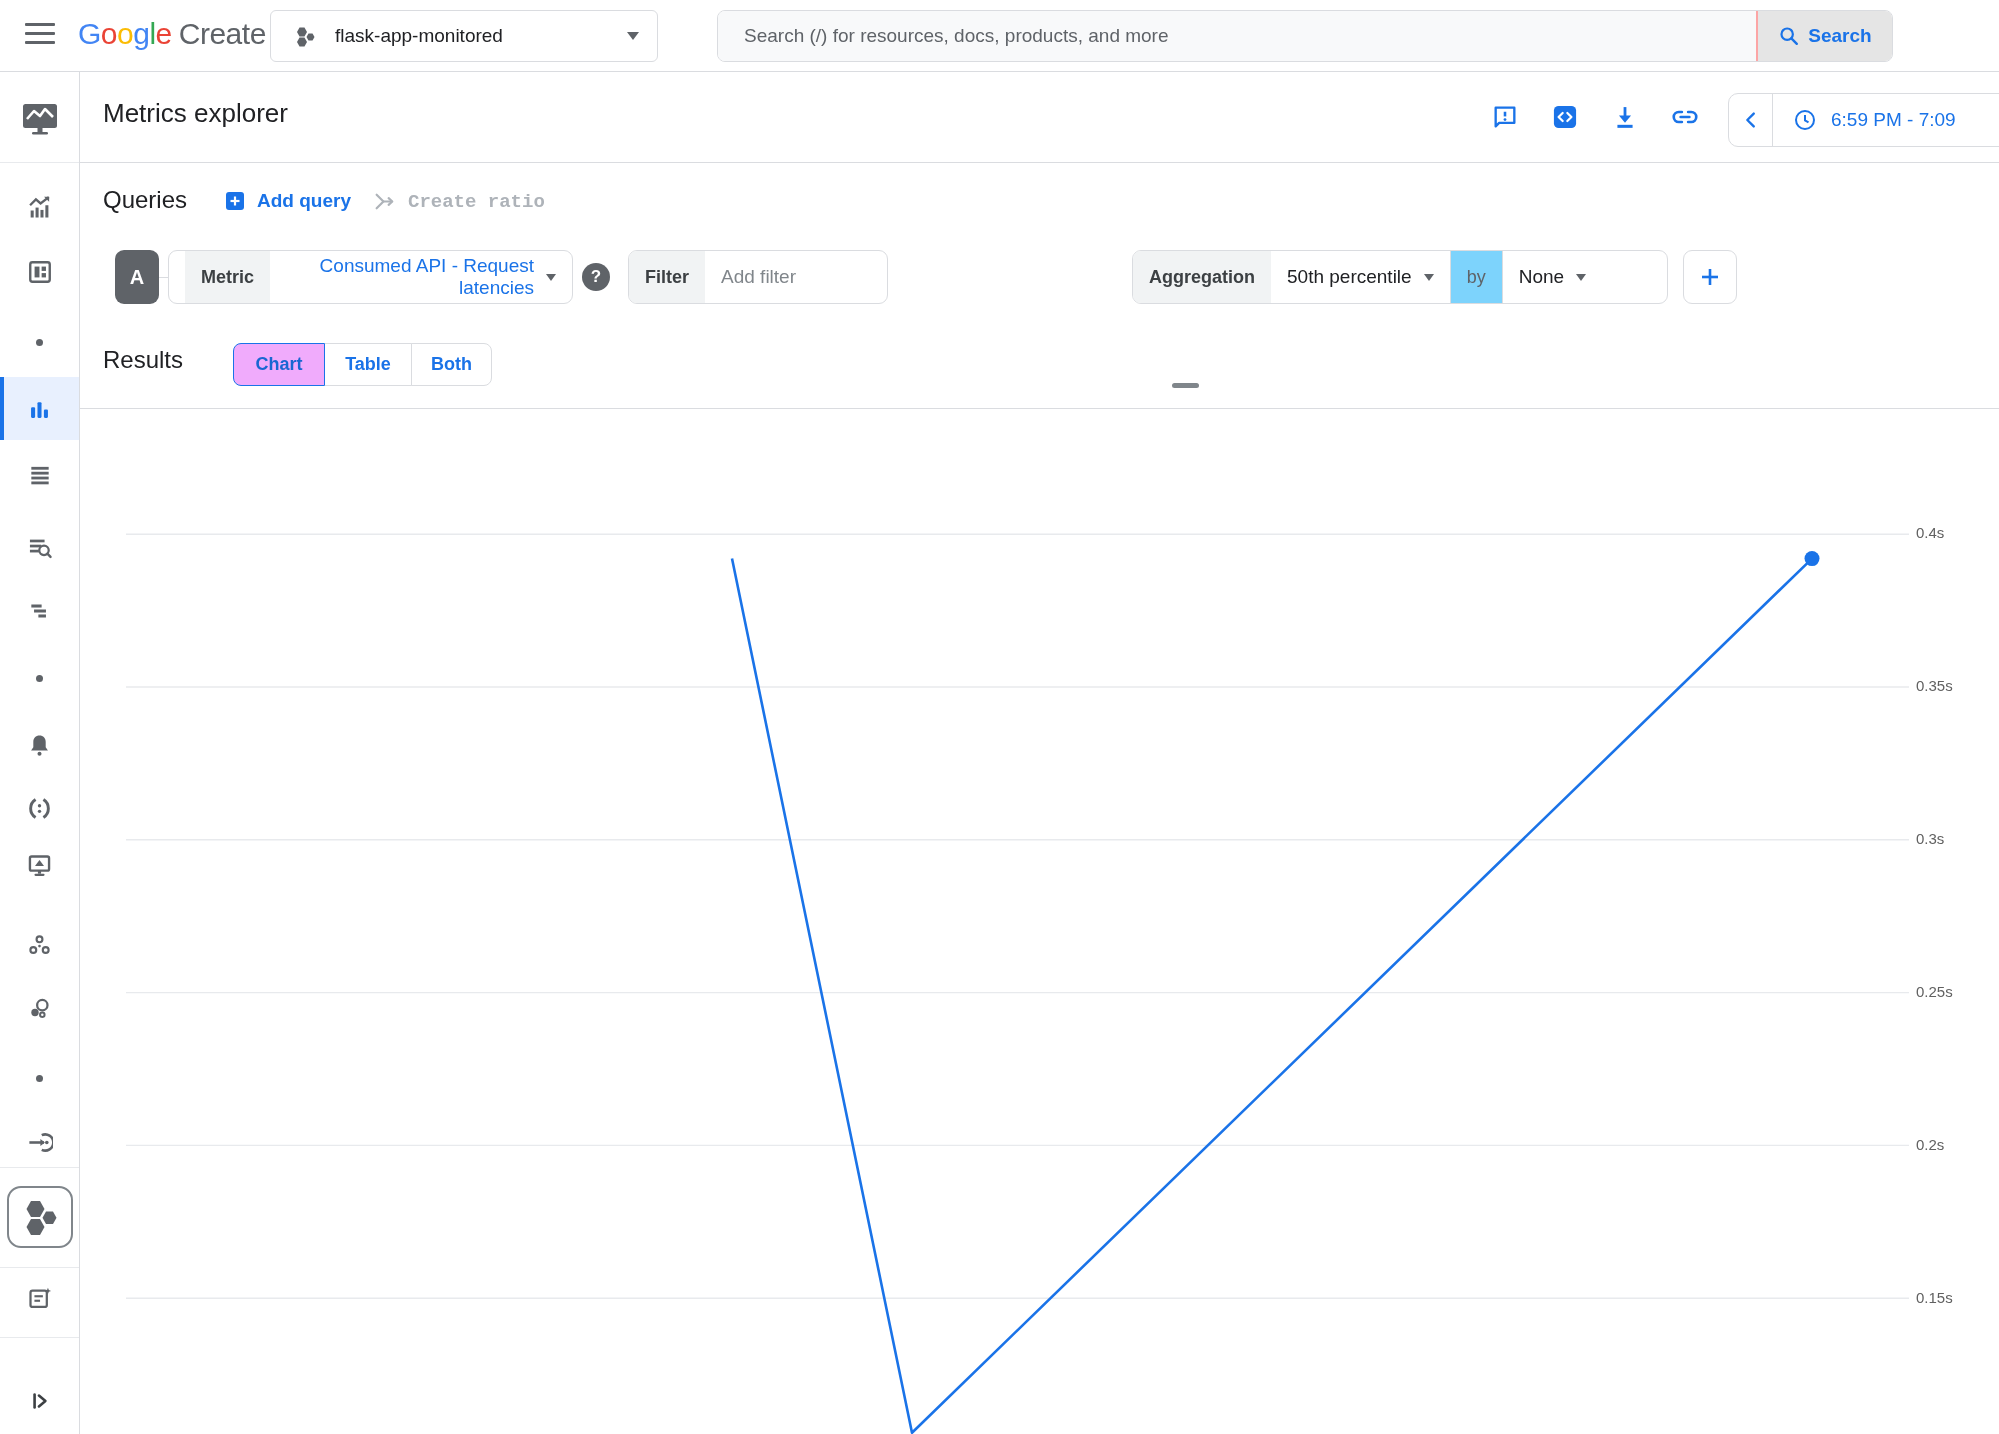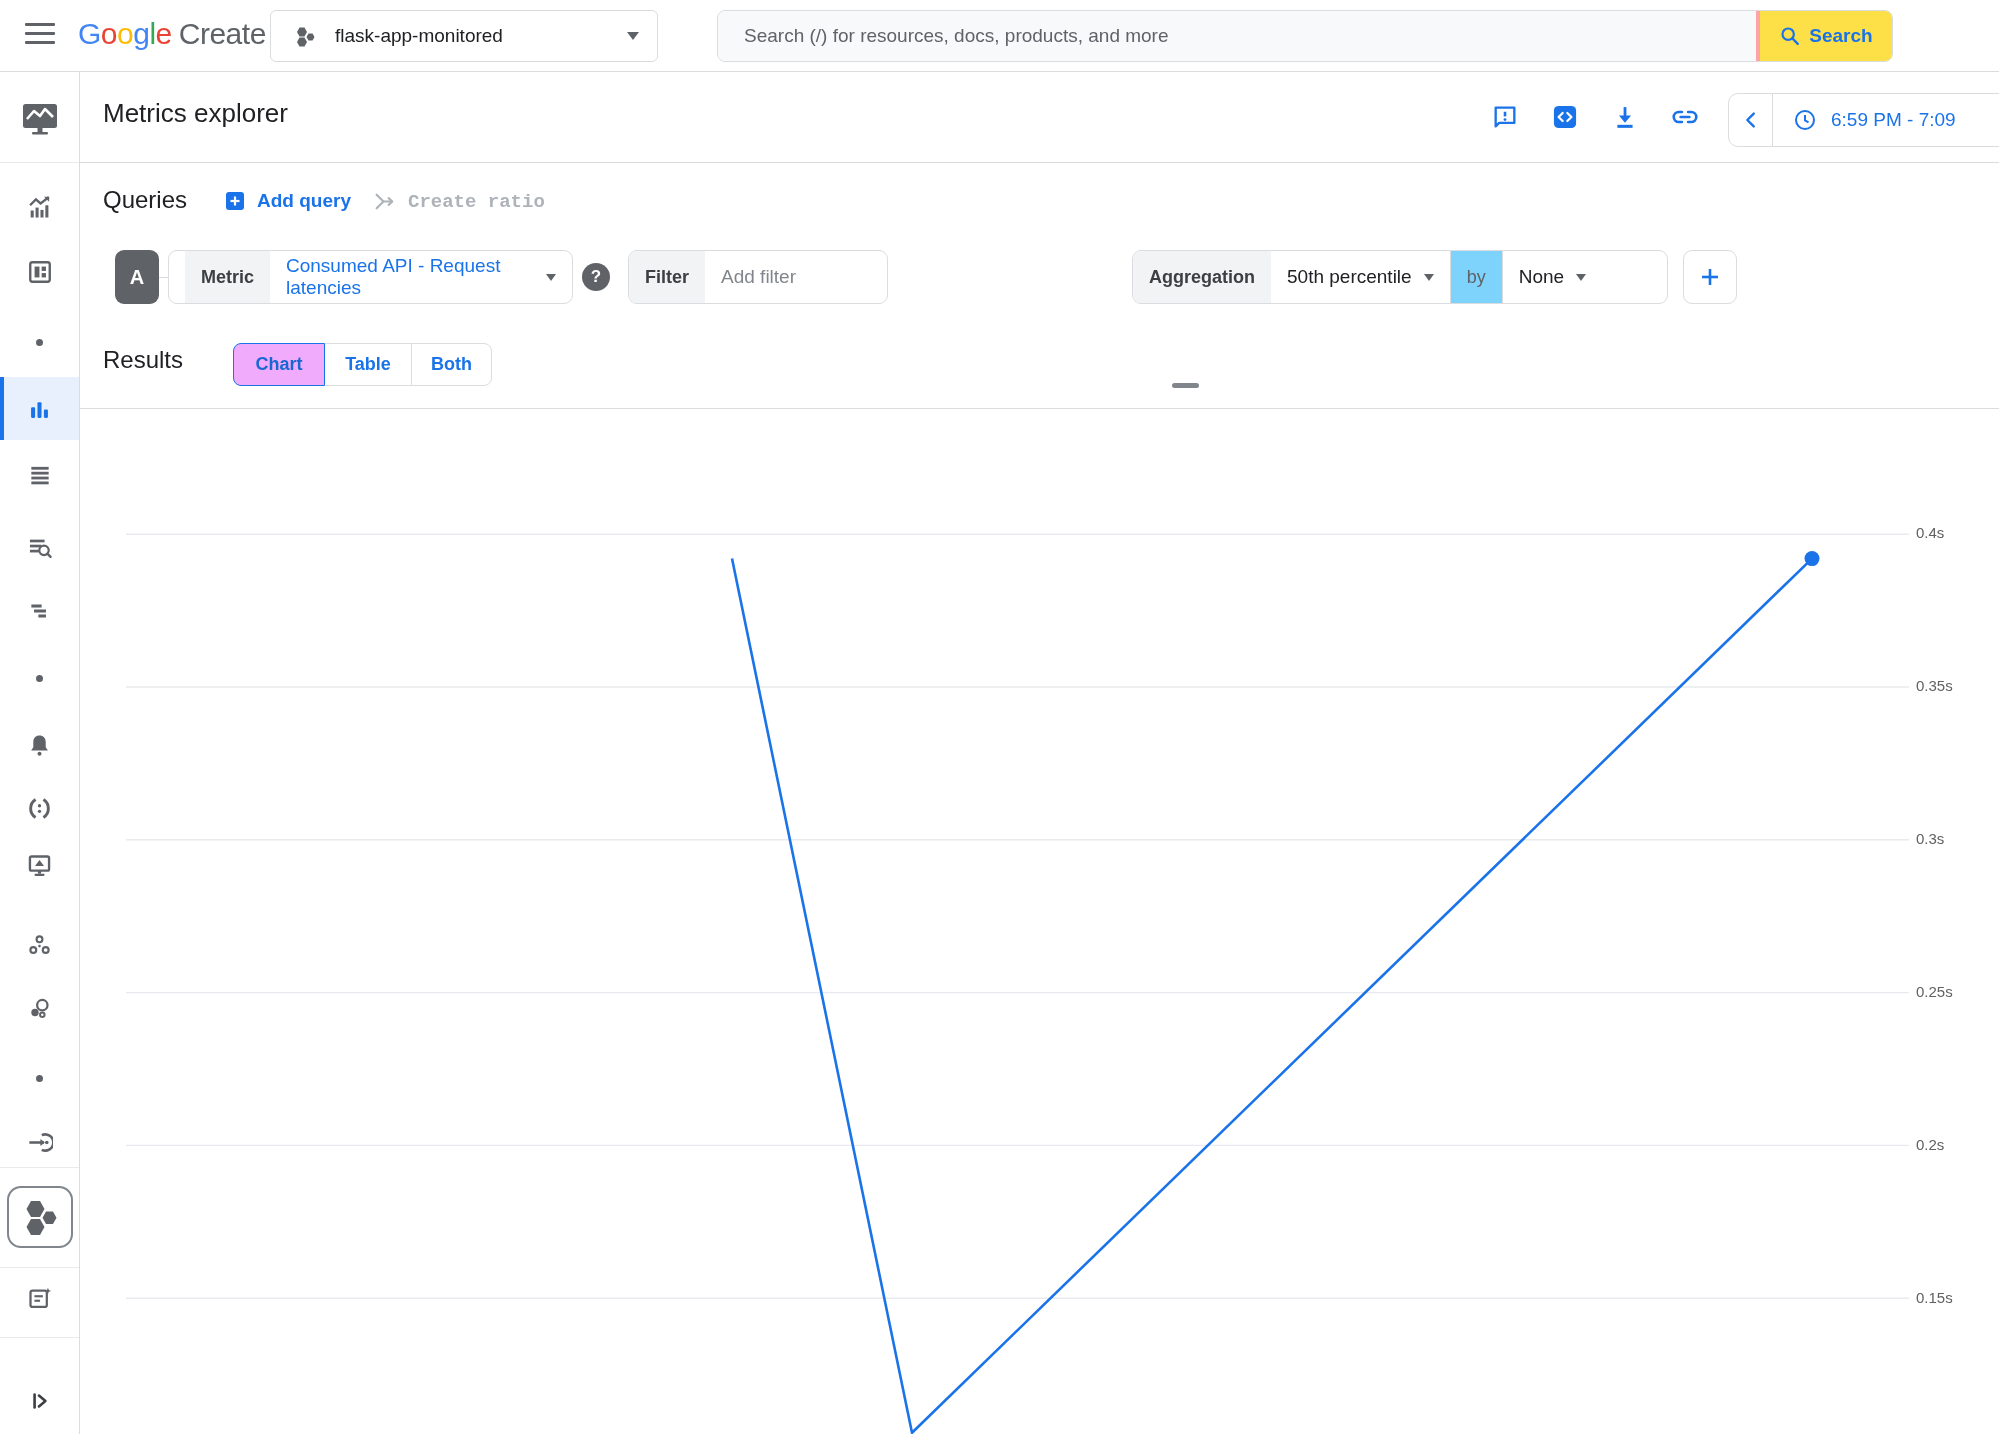--- a/index.html
+++ b/index.html
@@ -20,38 +20,38 @@
   .logo .cloud { color:#5f6368; margin-left:7px; }
   .project-sel { position:absolute; left:270px; top:10px; width:388px; height:52px; border:1px solid #dadce0;
     border-radius:6px; display:flex; align-items:center; padding:0 18px 0 22px; cursor:pointer; background:#fff; }
   .project-name { font-size:19px; color:#202124; margin:0 auto 0 16px; }
   .caret { width:0; height:0; border-left:6px solid transparent; border-right:6px solid transparent;
     border-top:8px solid #5f6368; }
   .searchbox { position:absolute; left:717px; top:10px; width:1176px; height:52px; border:1px solid #dadce0;
     border-radius:8px; display:flex; overflow:hidden; }
   .search-input { flex:1; background:#f8f9fa; display:flex; align-items:center; padding-left:26px; cursor:text; }
   .search-placeholder { font-size:19px; color:#5f6368; }
-  .search-btn { width:136px; border-left:4px solid #fca5a5; background:#fde047; display:flex; align-items:center;
+  .search-btn { width:136px; border-left:2px solid #fca5a5; background:#e5e5e5; display:flex; align-items:center;
     justify-content:center; gap:8px; cursor:pointer; }
   .search-btn span { color:#1a73e8; font-size:19px; font-weight:700; }
 
   
   .sidebar { position:absolute; left:0; top:72px; width:80px; height:1362px; background:#fff;
     border-right:1px solid #dadce0; z-index:4; }
   .s-item { position:absolute; left:0; width:79px; height:44px; display:flex; align-items:center;
     justify-content:center; cursor:pointer; }
   .s-divider { position:absolute; left:0; width:79px; height:0; border-top:1px solid #e8eaed; }
   .s-sel { position:absolute; left:0; top:305px; width:79px; height:63px; background:#e8f0fe; }
   .s-selbar { position:absolute; left:0; top:305px; width:4px; height:63px; background:#1a73e8; }
   .s-dot { width:7px; height:7px; border-radius:50%; background:#5f6368; }
   .hexbox { position:absolute; left:7px; top:1114px; width:66px; height:62px; border:2px solid #80868b;
     border-radius:14px; display:flex; align-items:center; justify-content:center; cursor:pointer; background:#fff; }
 
   
-  .main { position:absolute; left:80px; top:72px; width:1919px; height:1362px; }
+  .main { position:absolute; left:80px; top:72px; width:1919px; height:1362px;text-align:right; }
   .hdr-row { position:absolute; left:0; top:0; width:1919px; height:90px; }
   .page-title { position:absolute; left:23px; top:26px; font-size:26px; font-weight:400; color:#202124; }
   .hdr-icons { position:absolute; left:1408px; top:28px; display:flex; gap:26px; align-items:center; }
   .icon-btn { width:34px; height:34px; display:flex; align-items:center; justify-content:center; cursor:pointer; }
   .time-box { position:absolute; left:1648px; top:21px; width:290px; height:54px; border:1px solid #dadce0;
     border-radius:10px 0 0 10px; display:flex; align-items:center; overflow:hidden; background:#fff; }
   .time-chev { width:44px; height:100%; display:flex; align-items:center; justify-content:center;
     border-right:1px solid #dadce0; cursor:pointer; }
   .time-range { display:flex; align-items:center; gap:14px; padding-left:20px; cursor:pointer; white-space:nowrap; }
   .time-range span { color:#1a73e8; font-size:19px; }

